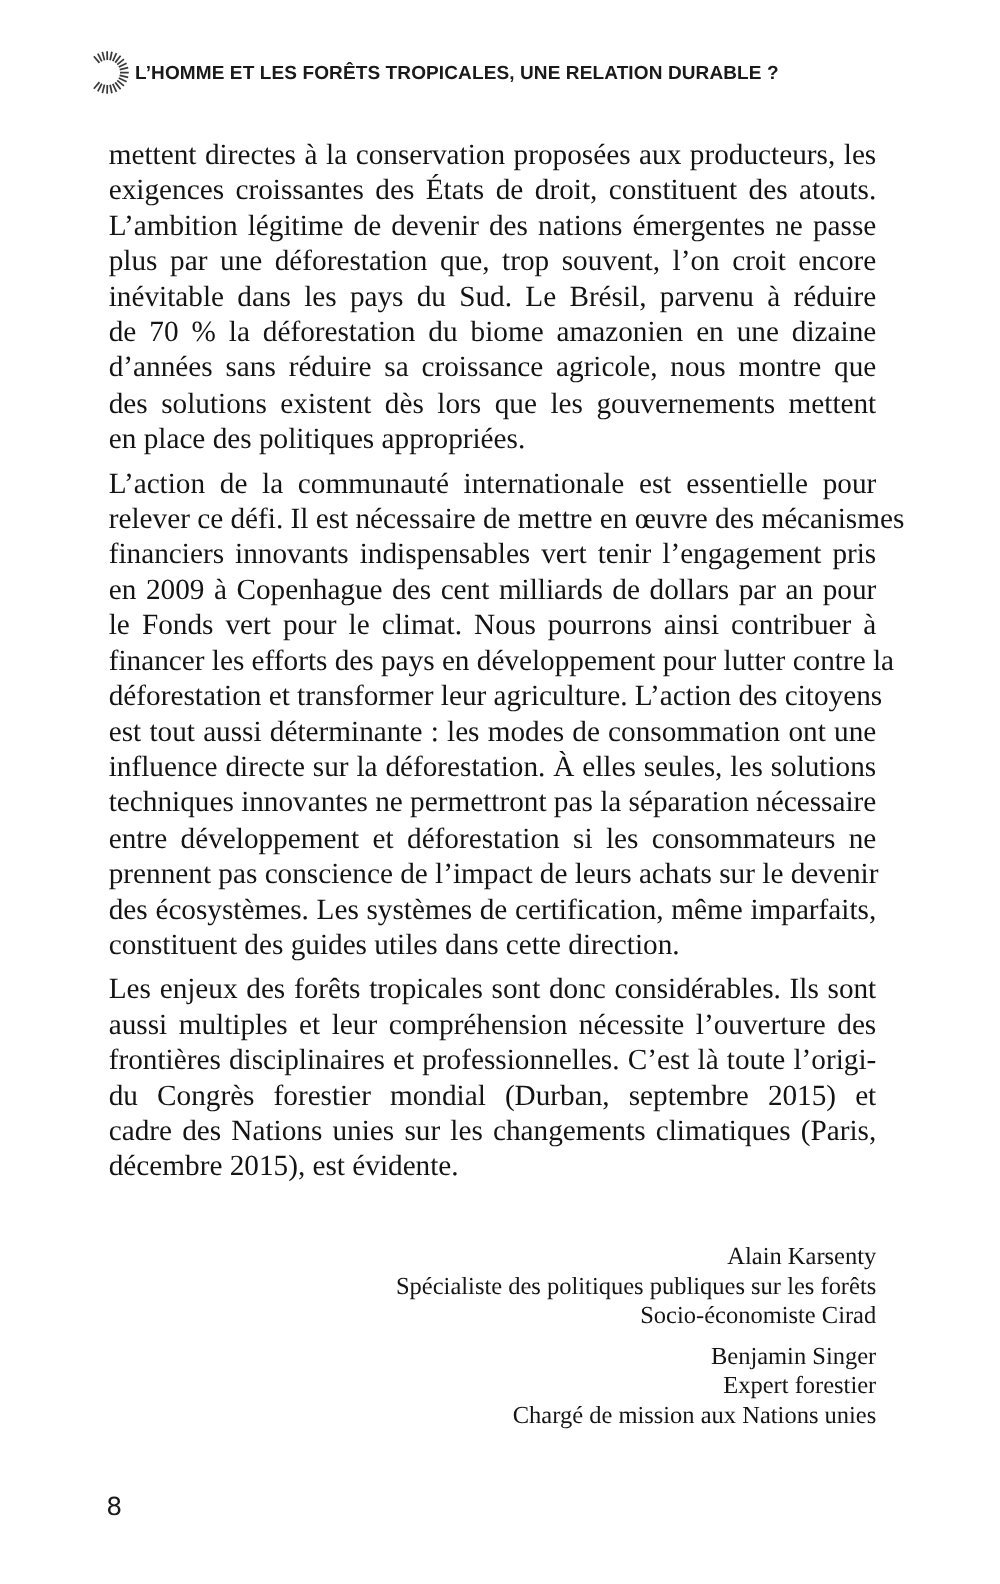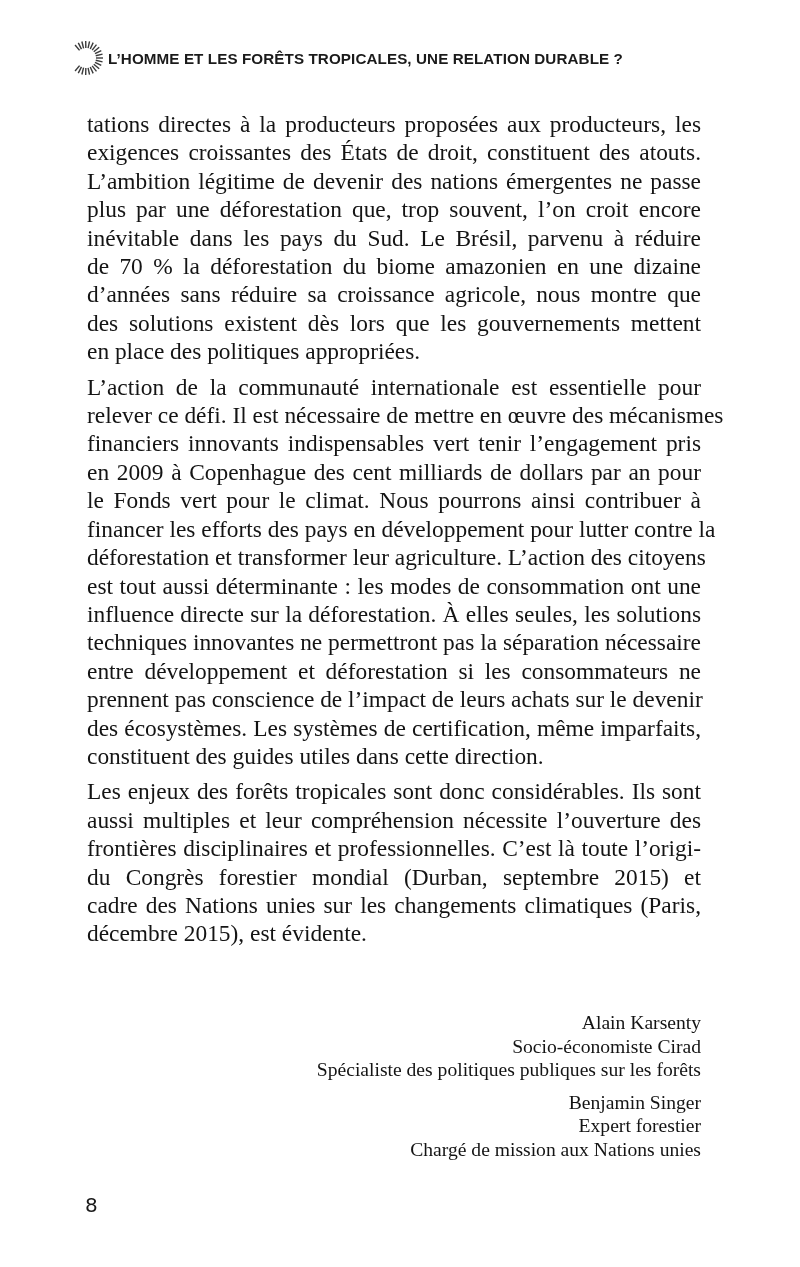--- a/index.html
+++ b/index.html
@@ -13,21 +13,21 @@
   .body-text {
     position: absolute; left: 87px; top: 110px; width: 614px;
     font-family: "Liberation Serif", serif; font-size: 23.4px; line-height: 28.4px; color: #141414;
   }
   .para { margin: 0 0 7px 0; }
   .line { display: block; white-space: nowrap; text-align: justify; text-align-last: justify; }
   .line.last { text-align-last: left; }
   sup.ord { font-size: 12px; vertical-align: 9px; line-height: 0; }
   .signatures {
     position: absolute; right: 99px; top: 994px; text-align: right;
-    font-family: "Liberation Serif", serif; font-size: 19.6px; line-height: 23.5px; color: #141414; margin-top: 17px;
+    font-family: "Liberation Serif", serif; font-size: 19.6px; line-height: 23.5px; color: #141414;
   }
   .sig-block { margin-bottom: 9px; }
   .sig-line { display: block; white-space: nowrap; }
   .page-number {
     position: absolute; left: 85px; top: 1193px;
     font-family: "DejaVu Sans", sans-serif; font-size: 20px; color: #1a1a1a;
   }
 </style>
 </head>
 <body>
@@ -56,21 +56,21 @@
         <line x1="17.58" y1="29.70" x2="15.89" y2="36.50" stroke="#3a3a3a" stroke-width="1.4"></line>
         <line x1="15.46" y1="28.91" x2="12.28" y2="35.15" stroke="#3a3a3a" stroke-width="1.4"></line>
         <line x1="13.57" y1="27.66" x2="9.07" y2="33.02" stroke="#3a3a3a" stroke-width="1.4"></line>
       </svg>
   </span>
   <span class="title">L’HOMME ET LES FORÊTS TROPICALES, UNE RELATION DURABLE ?</span>
 </div>
 
 <div class="body-text">
   <p class="para">
-    <span class="line">tations directes à la producteurs proposées aux producteurs, les</span>
+    <span class="line">mettent directes à la conservation proposées aux producteurs, les</span>
     <span class="line">exigences croissantes des États de droit, constituent des atouts.</span>
     <span class="line">L’ambition légitime de devenir des nations émergentes ne passe</span>
     <span class="line">plus par une déforestation que, trop souvent, l’on croit encore</span>
     <span class="line">inévitable dans les pays du Sud. Le Brésil, parvenu à réduire</span>
     <span class="line">de 70 % la déforestation du biome amazonien en une dizaine</span>
     <span class="line">d’années sans réduire sa croissance agricole, nous montre que</span>
     <span class="line">des solutions existent dès lors que les gouvernements mettent</span>
     <span class="line last">en place des politiques appropriées.</span>
   </p>
   <p class="para">
@@ -95,22 +95,22 @@
     <span class="line">frontières disciplinaires et professionnelles. C’est là toute l’origi-</span>
     <span class="line">du Congrès forestier mondial (Durban, septembre 2015) et</span>
     <span class="line">cadre des Nations unies sur les changements climatiques (Paris,</span>
     <span class="line last">décembre 2015), est évidente.</span>
   </p>
 </div>
 
 <div class="signatures">
   <div class="sig-block">
     <span class="sig-line">Alain Karsenty</span>
+    <span class="sig-line">Spécialiste des politiques publiques sur les forêts</span>
     <span class="sig-line">Socio-économiste Cirad</span>
-    <span class="sig-line">Spécialiste des politiques publiques sur les forêts</span>
   </div>
   <div class="sig-block">
     <span class="sig-line">Benjamin Singer</span>
     <span class="sig-line">Expert forestier</span>
     <span class="sig-line">Chargé de mission aux Nations unies</span>
   </div>
 </div>
 
 <div class="page-number">8</div>
 

